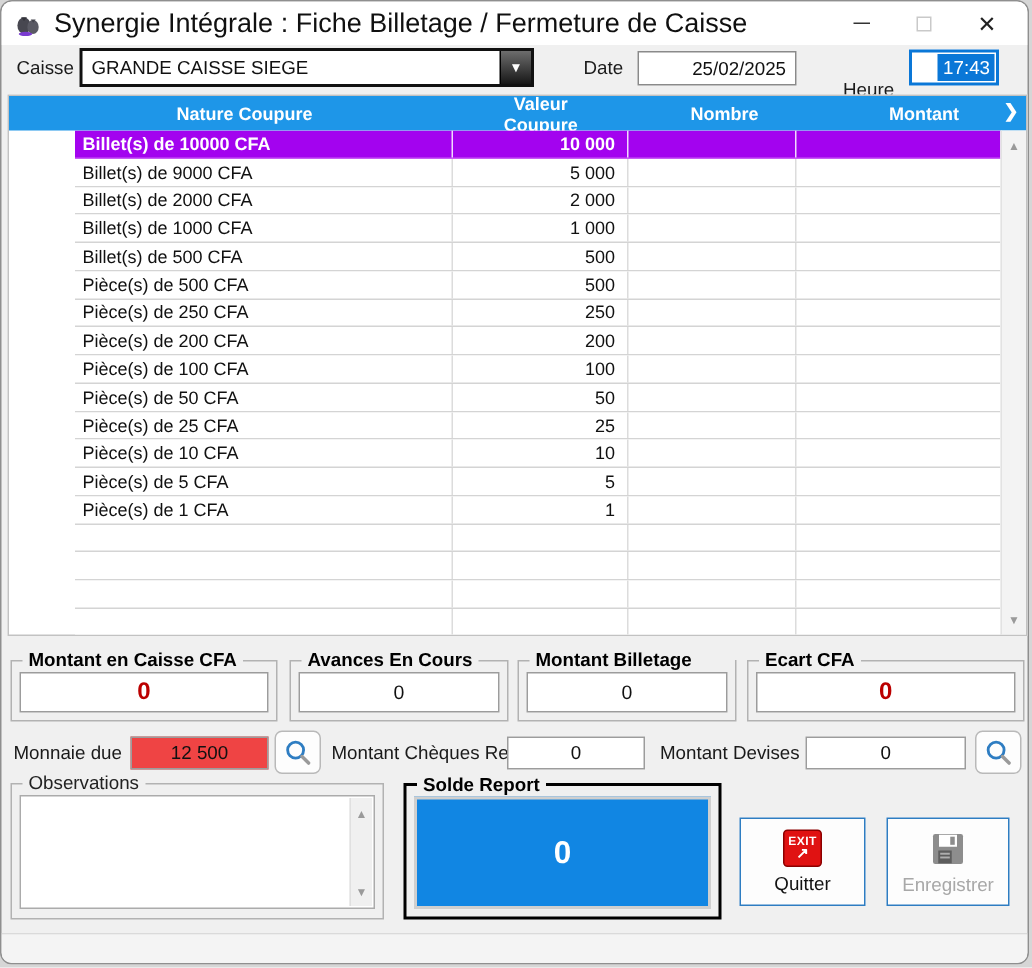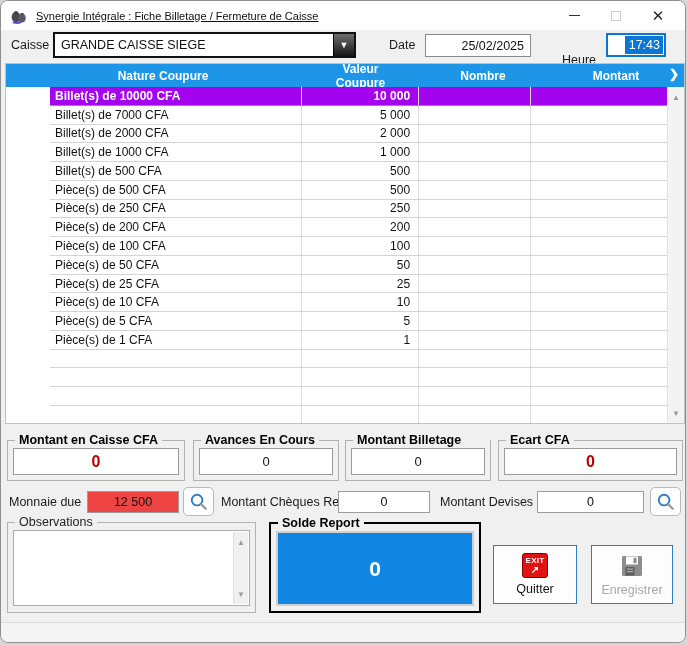--- a/index.html
+++ b/index.html
@@ -6,21 +6,21 @@
   *{box-sizing:border-box;}
   #window{
     position:relative;width:686px;height:643px;margin:0;
     background:#f0f0f0;border:1px solid #8f8f8f;border-radius:8px;overflow:hidden;
     font-family:"Liberation Sans",sans-serif;color:#111;
   }
   
   #titlebar{position:absolute;left:0;top:0;width:100%;height:29px;background:#ffffff;
     display:flex;align-items:center;}
   #app-icon{margin-left:9px;width:18px;height:18px;flex:0 0 auto;}
-  #title-text{margin-left:8px;font-size:11px;color:#101010;text-decoration:underline;}
+  #title-text{margin-left:8px;font-size:18px;color:#101010;}
   .winbtn{position:absolute;top:0;height:29px;width:34px;display:flex;align-items:center;justify-content:center;cursor:pointer;}
   #btn-min{right:94px;}
   #btn-max{right:52px;}
   #btn-close{right:10px;font-size:15px;color:#222;}
   .minline{width:11px;border-top:1.6px solid #333;display:block;}
   .maxsquare{width:10px;height:10px;border:1px solid #c9c9c9;display:block;}
   
   .lbl{font-size:12.5px;color:#1a1a1a;}
   #caisse-label{position:absolute;left:10px;top:37px;}
   #caisse-combo{position:absolute;left:52px;top:31px;width:303px;height:26px;background:#fff;
@@ -146,21 +146,21 @@
       <span id="header-next-arrow">❯</span>
     </div>
     <div id="table-body">
         <div class="trow selected">
           <div class="tcell c0">Billet(s) de 10000 CFA</div>
           <div class="tcell c1">10 000</div>
           <div class="tcell c2"></div>
           <div class="tcell c3"></div>
         </div>
         <div class="trow">
-          <div class="tcell c0">Billet(s) de 7000 CFA</div>
+          <div class="tcell c0">Billet(s) de 9000 CFA</div>
           <div class="tcell c1">5 000</div>
           <div class="tcell c2"></div>
           <div class="tcell c3"></div>
         </div>
         <div class="trow">
           <div class="tcell c0">Billet(s) de 2000 CFA</div>
           <div class="tcell c1">2 000</div>
           <div class="tcell c2"></div>
           <div class="tcell c3"></div>
         </div>

